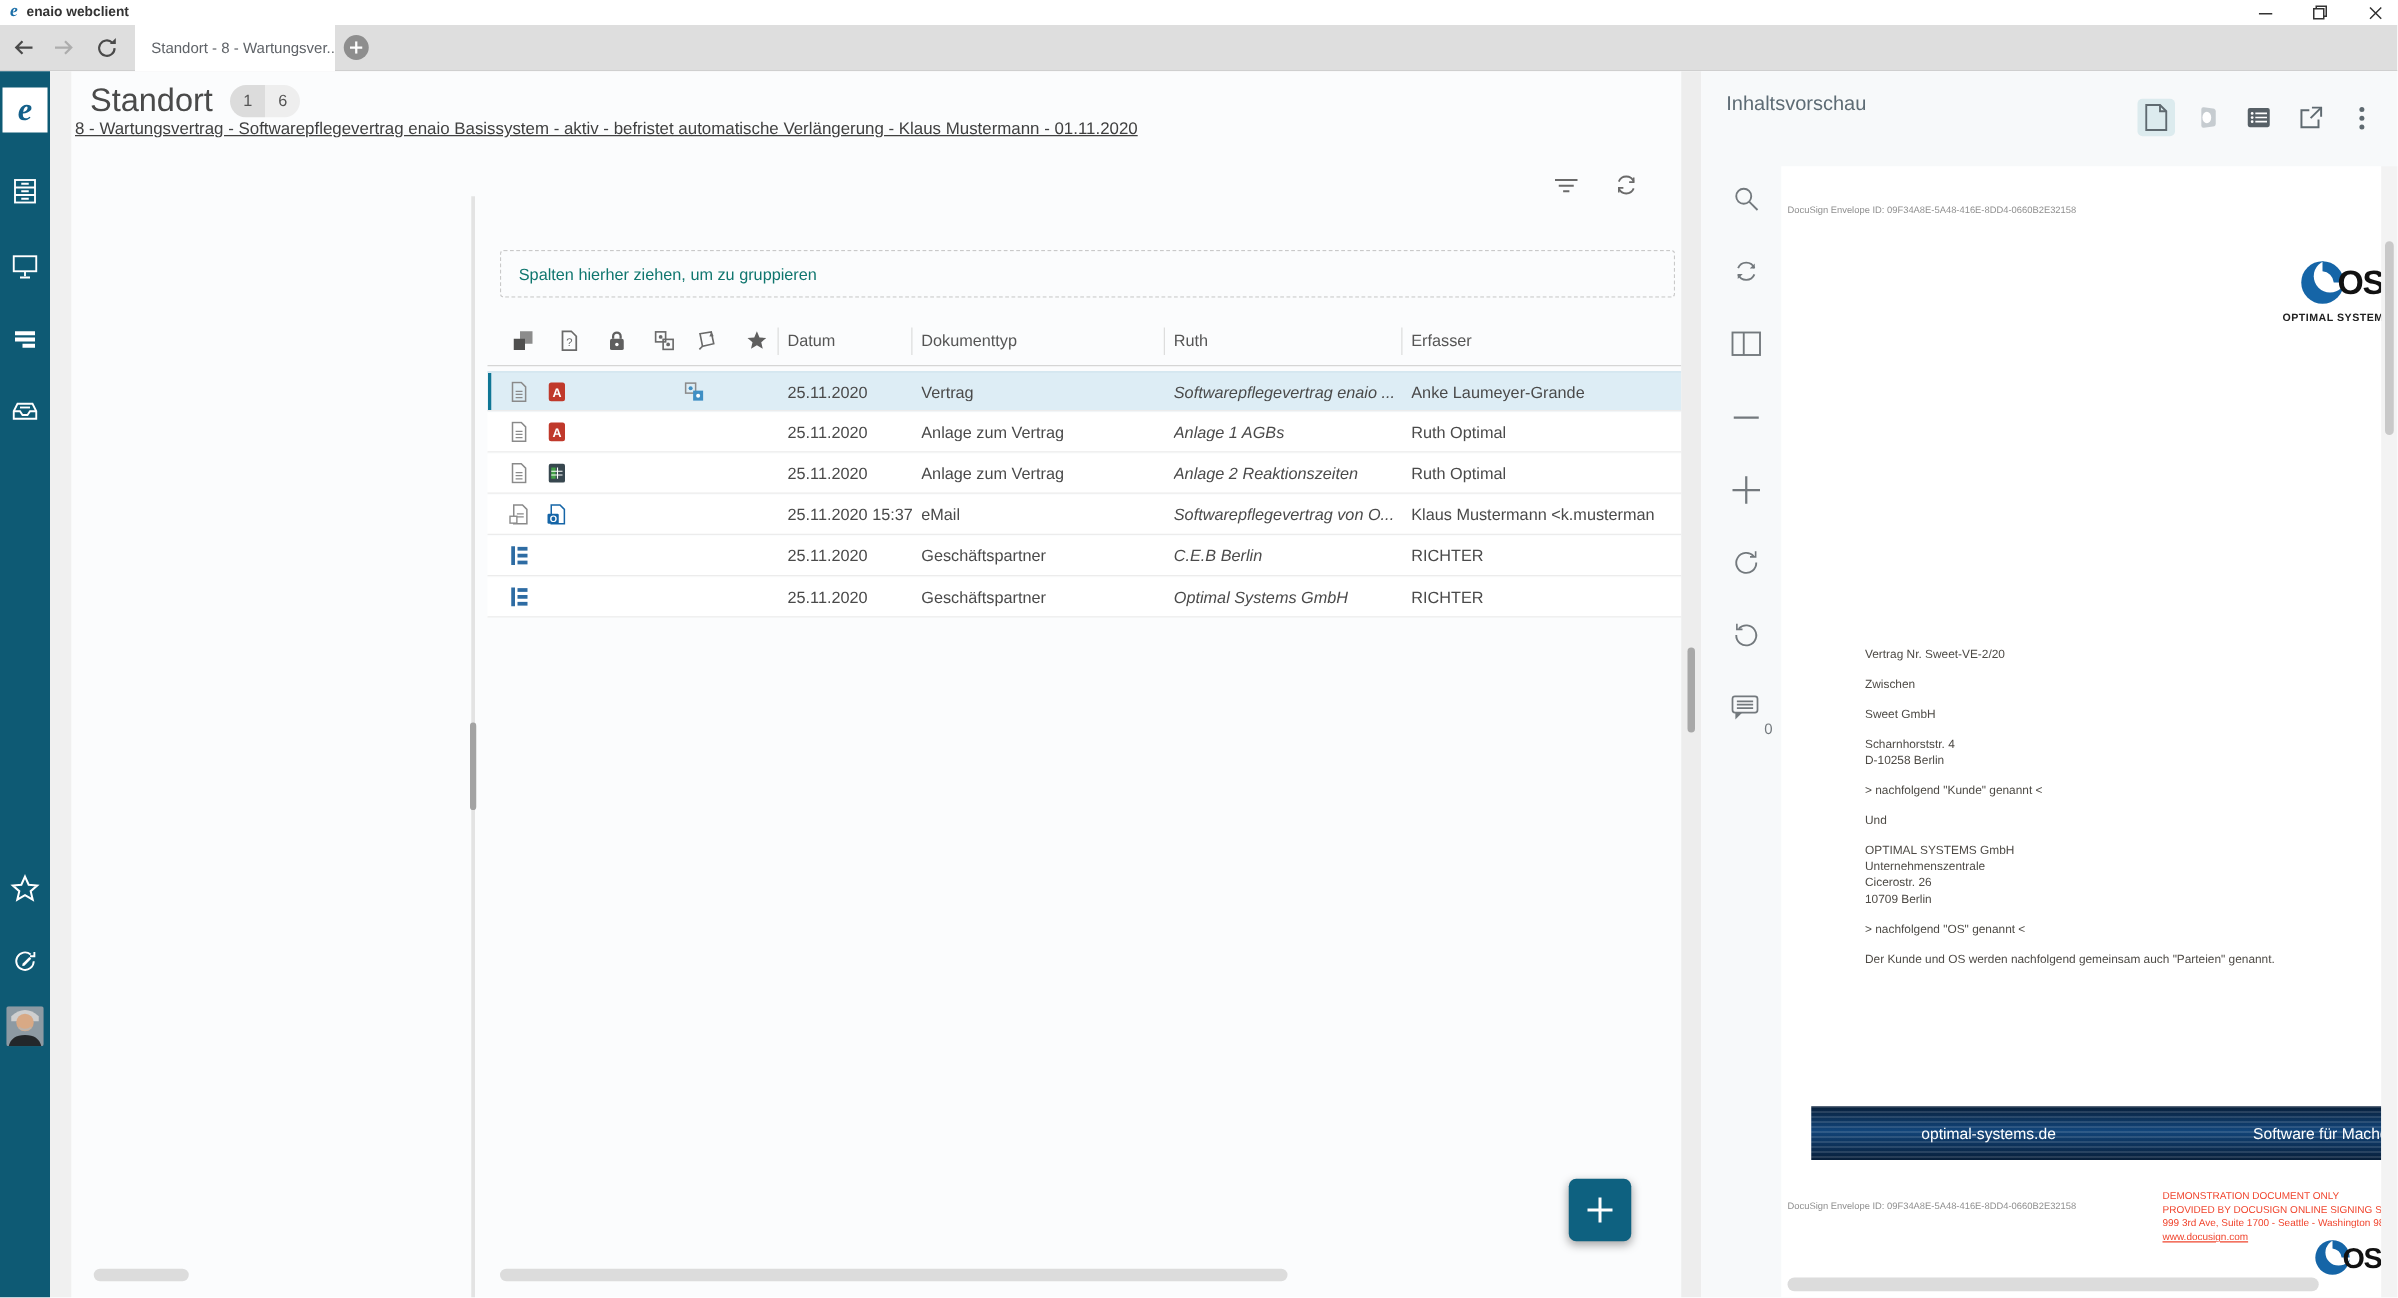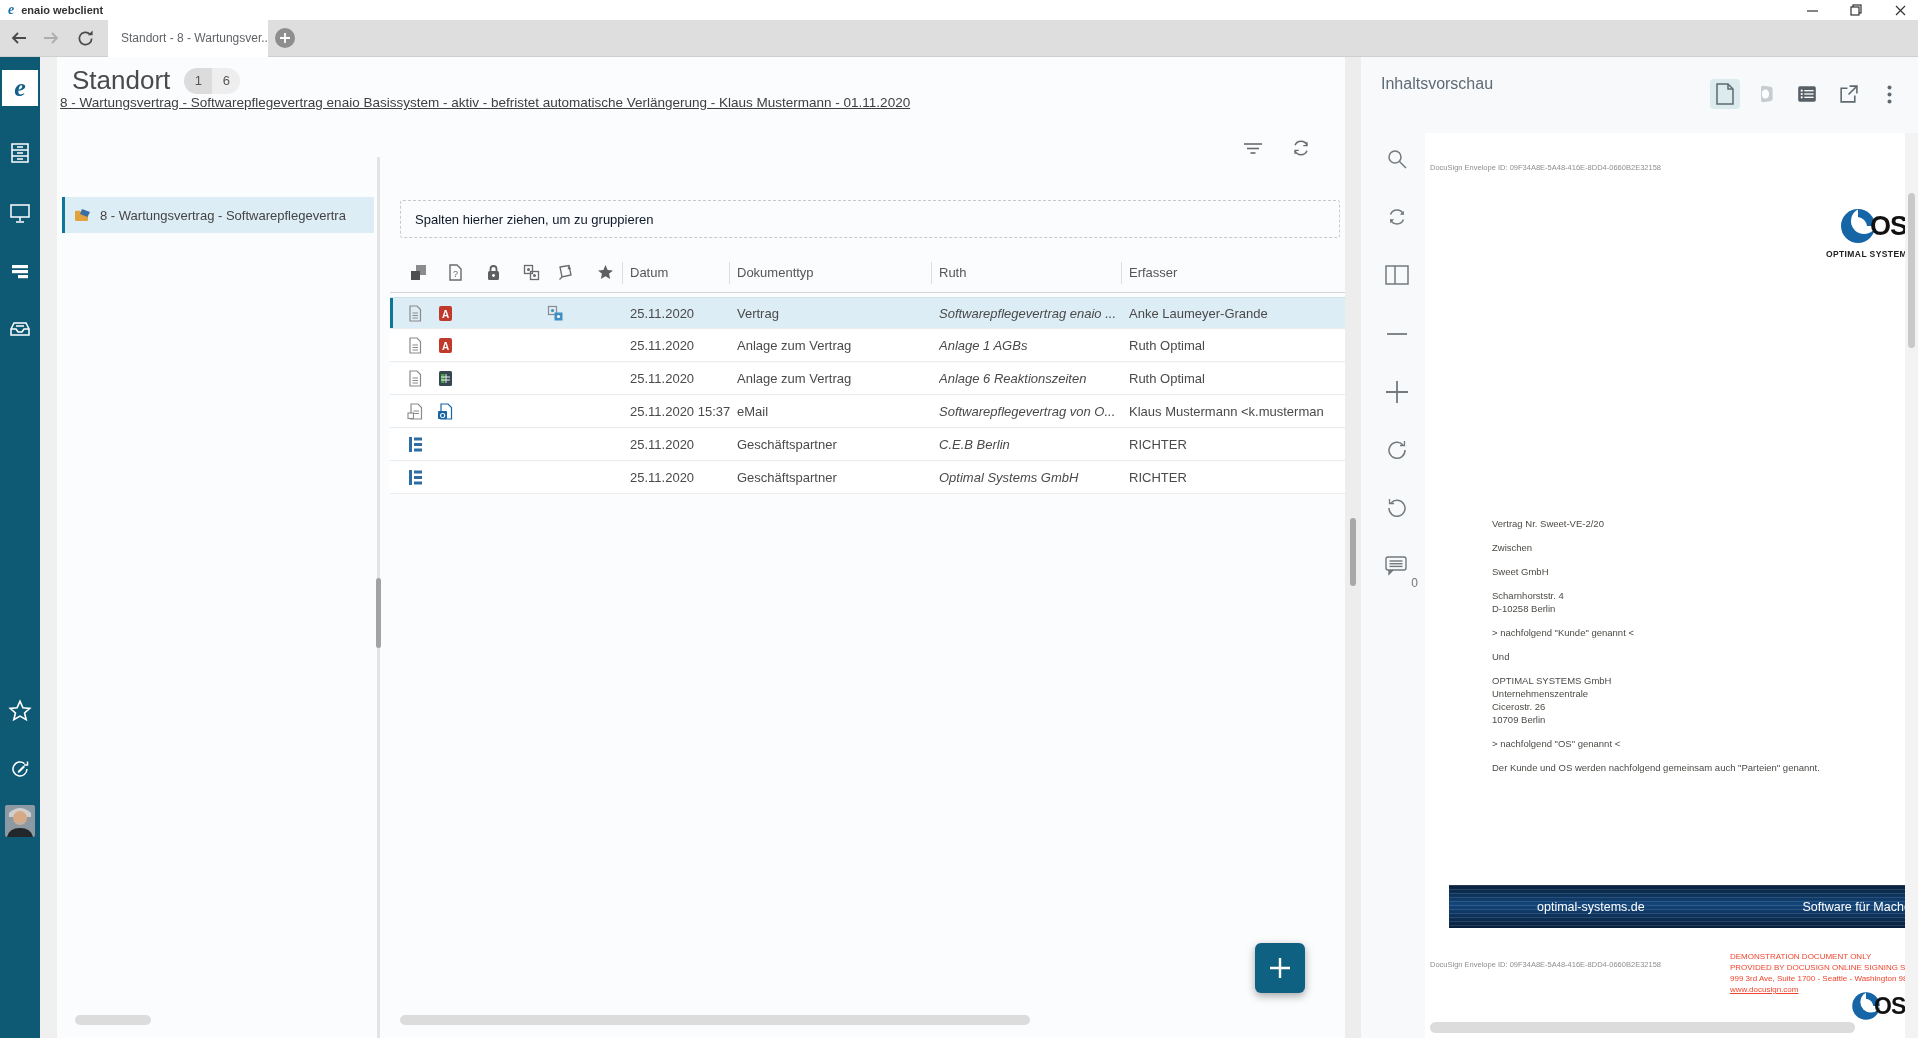--- a/index.html
+++ b/index.html
@@ -38,21 +38,21 @@
   .hdr-actions { position:absolute; left:1242px; top:80px; display:flex; gap:26px; align-items:center; }
   .hicon { width:22px; height:22px; display:flex; align-items:center; justify-content:center; cursor:pointer; }
 
   
   .tree-item { position:absolute; left:62px; top:140px; width:312px; height:36px; background:#ddedf5; box-shadow:inset 3px 0 0 #0f7695; display:flex; align-items:center; padding-left:12px; cursor:pointer; }
   .tree-item .lbl { font-size:13px; color:#444; margin-left:9px; white-space:nowrap; overflow:hidden; width:260px; }
   .v-divider { position:absolute; left:377px; top:100px; width:3px; height:881px; background:#e3e3e3; }
   .v-divider .thumb { position:absolute; left:-1px; top:421px; width:5px; height:70px; background:#a3a3a3; border-radius:3px; cursor:pointer; }
 
   
-  .groupzone { position:absolute; left:400px; top:143px; width:940px; height:38px; border:1px dashed #c9c9c9; border-radius:3px; display:flex; align-items:center; padding-left:14px; font-size:13px; color:#0f172a; }
+  .groupzone { position:absolute; left:400px; top:143px; width:940px; height:38px; border:1px dashed #c9c9c9; border-radius:3px; display:flex; align-items:center; padding-left:14px; font-size:13px; color:#0f766e; }
   .thead { position:absolute; left:390px; top:198px; width:955px; height:38px; border-bottom:1px solid #d5d5d5; }
   .thead .col { position:absolute; top:10px; font-size:13px; color:#555; cursor:pointer; }
   .thead .sep { position:absolute; top:7px; width:1px; height:22px; background:#ddd; }
   .thicon { position:absolute; top:9px; width:17px; height:17px; cursor:pointer; }
   .trow { position:absolute; left:390px; width:955px; height:32px; border-bottom:1px solid #ececec; background:#fff; cursor:pointer; }
   .trow.sel { background:#ddedf5; box-shadow:inset 3px 0 0 #0f7695; border-top:1px solid #cfe3ee; }
   .trow .cell { position:absolute; top:8px; font-size:13px; color:#4a4a4a; white-space:nowrap; overflow:hidden; }
   .trow .ic { position:absolute; top:7px; width:17px; height:17px; }
   .c-datum { left:240px; width:100px; } .c-typ { left:347px; width:195px; } .c-titel { left:549px; width:183px;font-style:italic; } .c-erf { left:739px; width:212px; }
   .fab { position:absolute; left:1255px; top:886px; width:50px; height:50px; border-radius:6px; background:#0e6180; box-shadow:0 3px 8px rgba(0,0,0,.35); display:flex; align-items:center; justify-content:center; cursor:pointer; }
@@ -236,27 +236,20 @@
       </div>
       <div class="hicon">
         <svg width="6" height="22">
             <circle cx="3" cy="3" r="2.2" fill="#6a6a6a"></circle>
             <circle cx="3" cy="11" r="2.2" fill="#6a6a6a"></circle>
             <circle cx="3" cy="19" r="2.2" fill="#6a6a6a"></circle>
           </svg>
       </div>
     </div>
 
-    <div class="tree-item">
-      <svg width="17" height="14" viewBox="0 0 17 14">
-          <path d="M1 4 Q1 2.8 2.2 2.8 H6 L7.4 4.4 H13 Q14 4.4 14 5.4 V12 Q14 13 13 13 H2.2 Q1 13 1 12 Z" fill="#e2a33c"></path>
-          <path d="M8 1 L16 4 L13.5 9 L6 6 Z" fill="#3a6ea5"></path>
-        </svg>
-      <span class="lbl">8 - Wartungsvertrag - Softwarepflegevertra</span>
-    </div>
     <div class="v-divider">
         <div class="thumb"></div>
       </div>
 
     <div class="groupzone">
         <span>Spalten hierher ziehen, um zu gruppieren</span>
       </div>
 
     <div class="thead">
       <svg class="thicon" style="left:20px" viewBox="0 0 17 17">
@@ -343,21 +336,21 @@
         </svg>
       <svg class="ic" style="left:47px" viewBox="0 0 17 17">
           <rect x="2" y="1" width="13" height="15" rx="1.5" fill="#37474f"></rect>
           <rect x="4" y="4" width="3.5" height="9" fill="#43a047"></rect>
           <line x1="4" y1="7" x2="13" y2="7" stroke="#fff" stroke-width=".9"></line>
           <line x1="4" y1="10" x2="13" y2="10" stroke="#fff" stroke-width=".9"></line>
           <line x1="9" y1="4" x2="9" y2="13" stroke="#fff" stroke-width=".9"></line>
         </svg>
       <span class="cell c-datum">25.11.2020</span>
       <span class="cell c-typ">Anlage zum Vertrag</span>
-      <span class="cell c-titel">Anlage 6 Reaktionszeiten</span>
+      <span class="cell c-titel">Anlage 2 Reaktionszeiten</span>
       <span class="cell c-erf">Ruth Optimal</span>
     </div>
     <div class="trow" style="top:339px">
       <svg class="ic" style="left:17px" viewBox="0 0 17 17">
           <path d="M4 1 H11 L14.5 4.5 V16 H4 Z" fill="none" stroke="#8a8a8a" stroke-width="1.2"></path>
           <line x1="6.5" y1="8" x2="12" y2="8" stroke="#8a8a8a"></line>
           <line x1="6.5" y1="10.5" x2="12" y2="10.5" stroke="#8a8a8a"></line>
           <rect x="1" y="10" width="5.5" height="5.5" fill="#fff" stroke="#8a8a8a" stroke-width="1.1"></rect>
         </svg>
       <svg class="ic" style="left:47px" viewBox="0 0 17 17">

